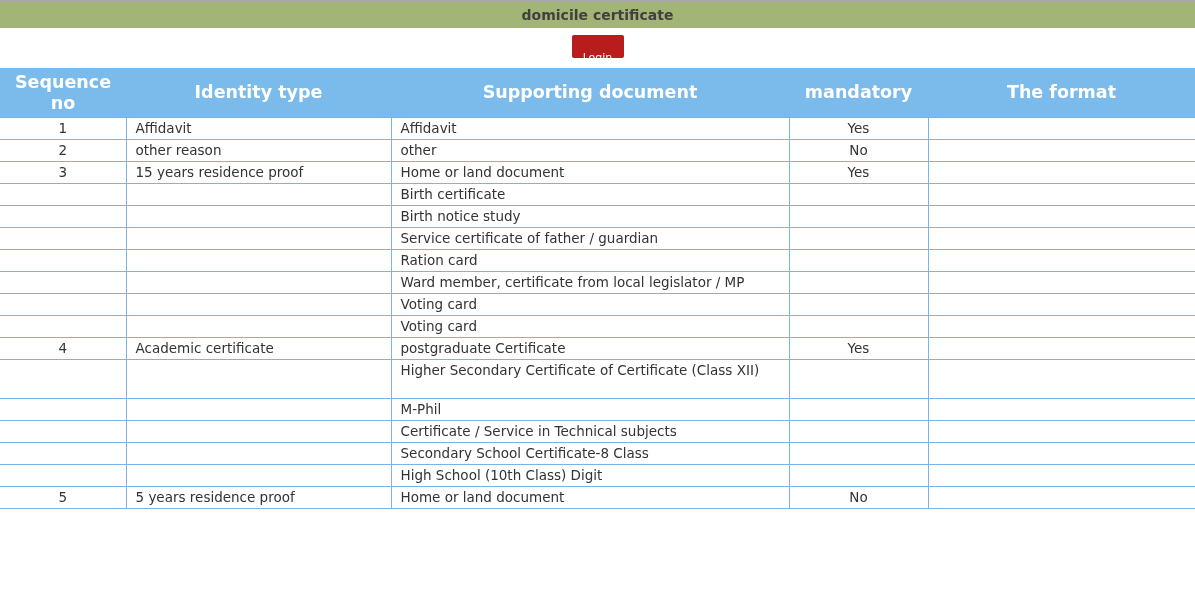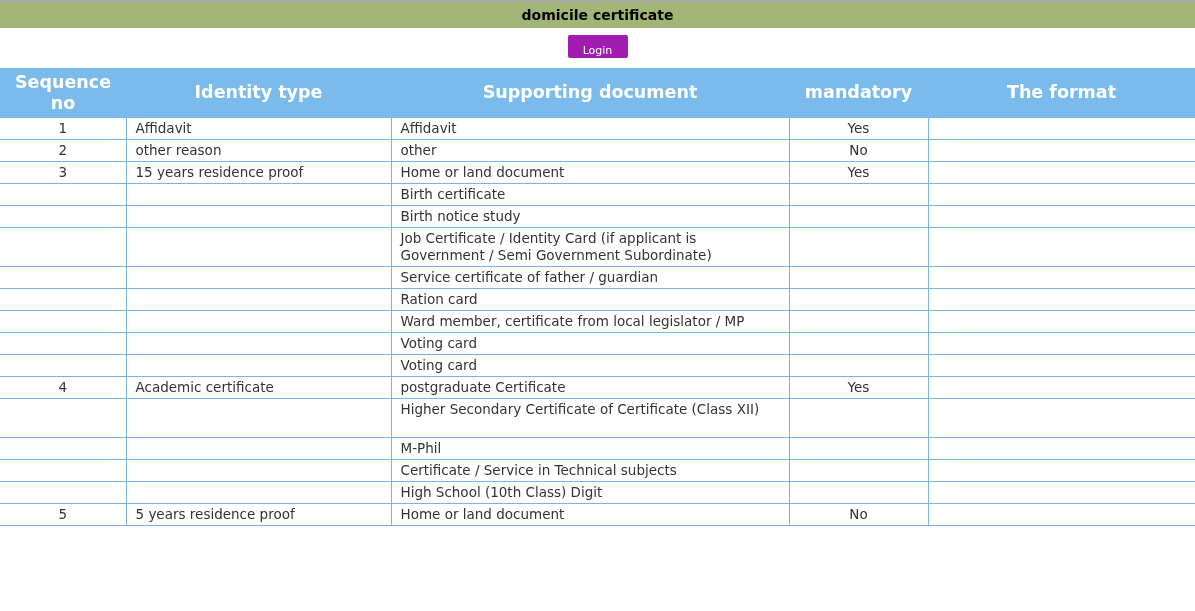--- a/index.html
+++ b/index.html
@@ -1,25 +1,25 @@
 <!DOCTYPE html>
 <html><head>
 <meta charset="utf-8">
 <style>
   html, body { margin: 0; padding: 0; background: #ffffff; }
   body { width: 1195px; height: 611px; overflow: hidden; font-family: "DejaVu Sans", sans-serif; }
   .titlebar {
     position: absolute; left: 0; top: 0; width: 1195px; height: 28px;
-    background: #a2b476; color: #000000; text-align: center;
+    background: #a2b476; color: #404040; text-align: center;
     font: bold 14px/26px "DejaVu Sans", sans-serif; border-top: 2px solid #a8a8a8; box-sizing: border-box;
   }
   .login-wrap { position: absolute; top: 35px; left: 0; width: 1195px; text-align: center; }
   .login-btn {
-    display: inline-block; background: #a21caf; color: #fff; border: none; border-radius: 2px;
-    font: 11px/23px "DejaVu Sans", sans-serif; height: 23px; width: 60px; padding: 4px; cursor: pointer;
+    display: inline-block; background: #b91c1c; color: #fff; border: none; border-radius: 2px;
+    font: 11px/23px "DejaVu Sans", sans-serif; height: 23px; width: 52px; padding: 11px; cursor: pointer;
   }
   table {
     position: absolute; top: 68px; left: 0; width: 1195px;
     border-collapse: collapse; table-layout: fixed;
     font: 13.5px "DejaVu Sans", sans-serif; color: #333;
   }
   th {
     background: #7bbbec; color: #ffffff; font-weight: bold; font-size: 17.5px;
     height: 49px; padding: 0; text-align: center; line-height: 21px;
     border: none;
@@ -89,27 +89,20 @@
         <td class=""></td>
       </tr>
       <tr>
         <td class="c"></td>
         <td class=""></td>
         <td class="">Birth notice study</td>
         <td class="c"></td>
         <td class=""></td>
       </tr>
       <tr>
-        <td class="c tall"></td>
-        <td class=" tall"></td>
-        <td class=" tall">Job Certificate / Identity Card (if applicant is Government / Semi Government Subordinate)</td>
-        <td class="c tall"></td>
-        <td class=" tall"></td>
-      </tr>
-      <tr>
         <td class="c"></td>
         <td class=""></td>
         <td class="">Service certificate of father / guardian</td>
         <td class="c"></td>
         <td class=""></td>
       </tr>
       <tr>
         <td class="c"></td>
         <td class=""></td>
         <td class="">Ration card</td>
@@ -161,20 +154,27 @@
       <tr>
         <td class="c"></td>
         <td class=""></td>
         <td class="">Certificate / Service in Technical subjects</td>
         <td class="c"></td>
         <td class=""></td>
       </tr>
       <tr>
         <td class="c"></td>
         <td class=""></td>
+        <td class="">Secondary School Certificate-8 Class</td>
+        <td class="c"></td>
+        <td class=""></td>
+      </tr>
+      <tr>
+        <td class="c"></td>
+        <td class=""></td>
         <td class="">High School (10th Class) Digit</td>
         <td class="c"></td>
         <td class=""></td>
       </tr>
       <tr>
         <td class="c">5</td>
         <td class="">5 years residence proof</td>
         <td class="">Home or land document</td>
         <td class="c">No</td>
         <td class=""></td>

